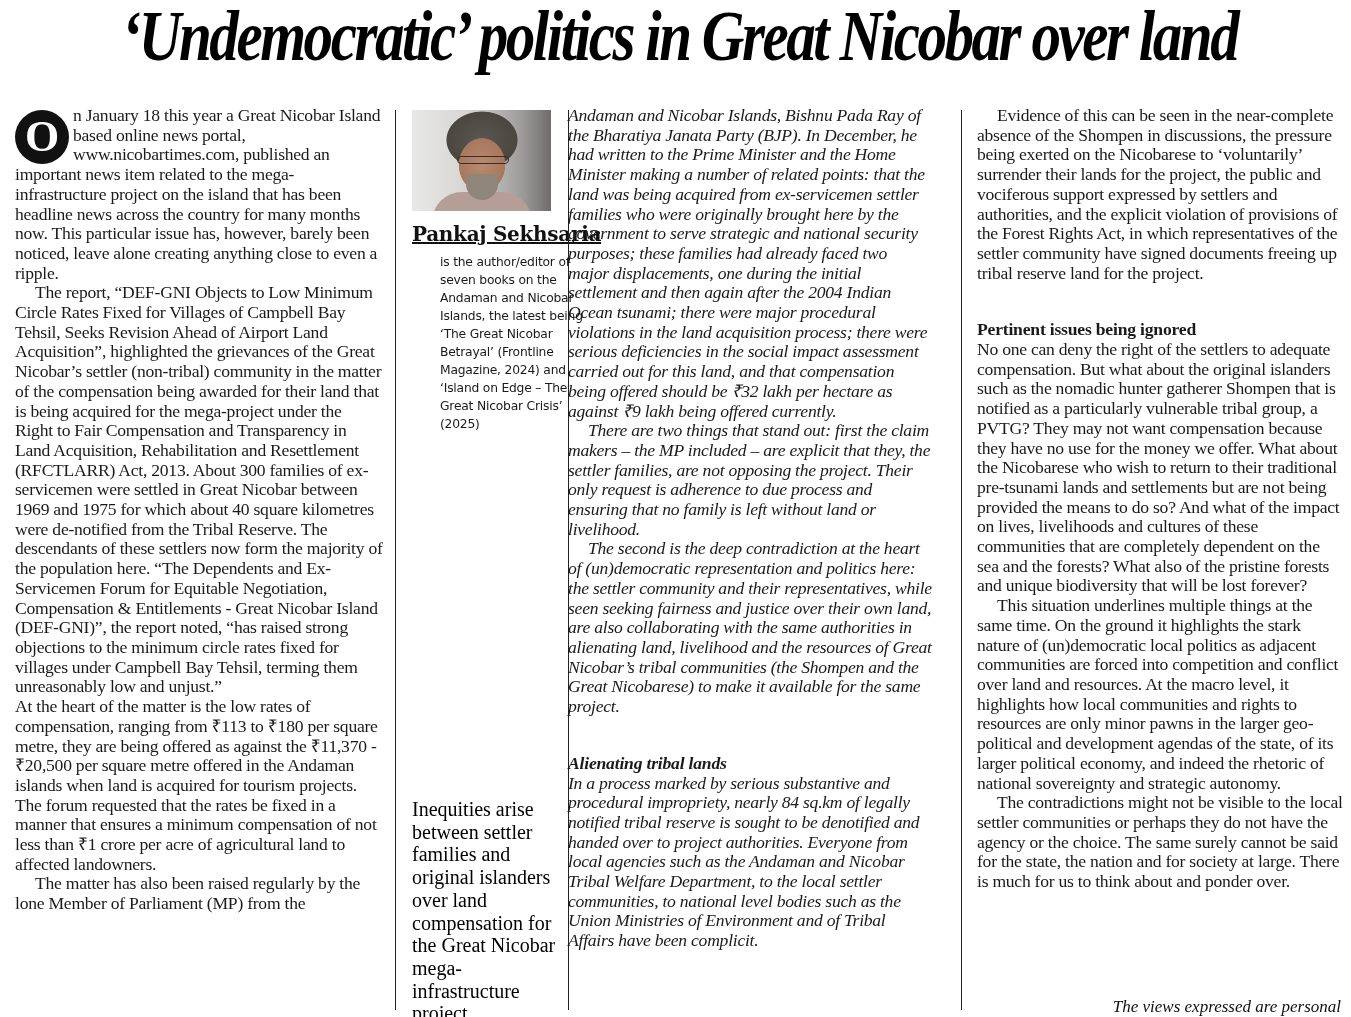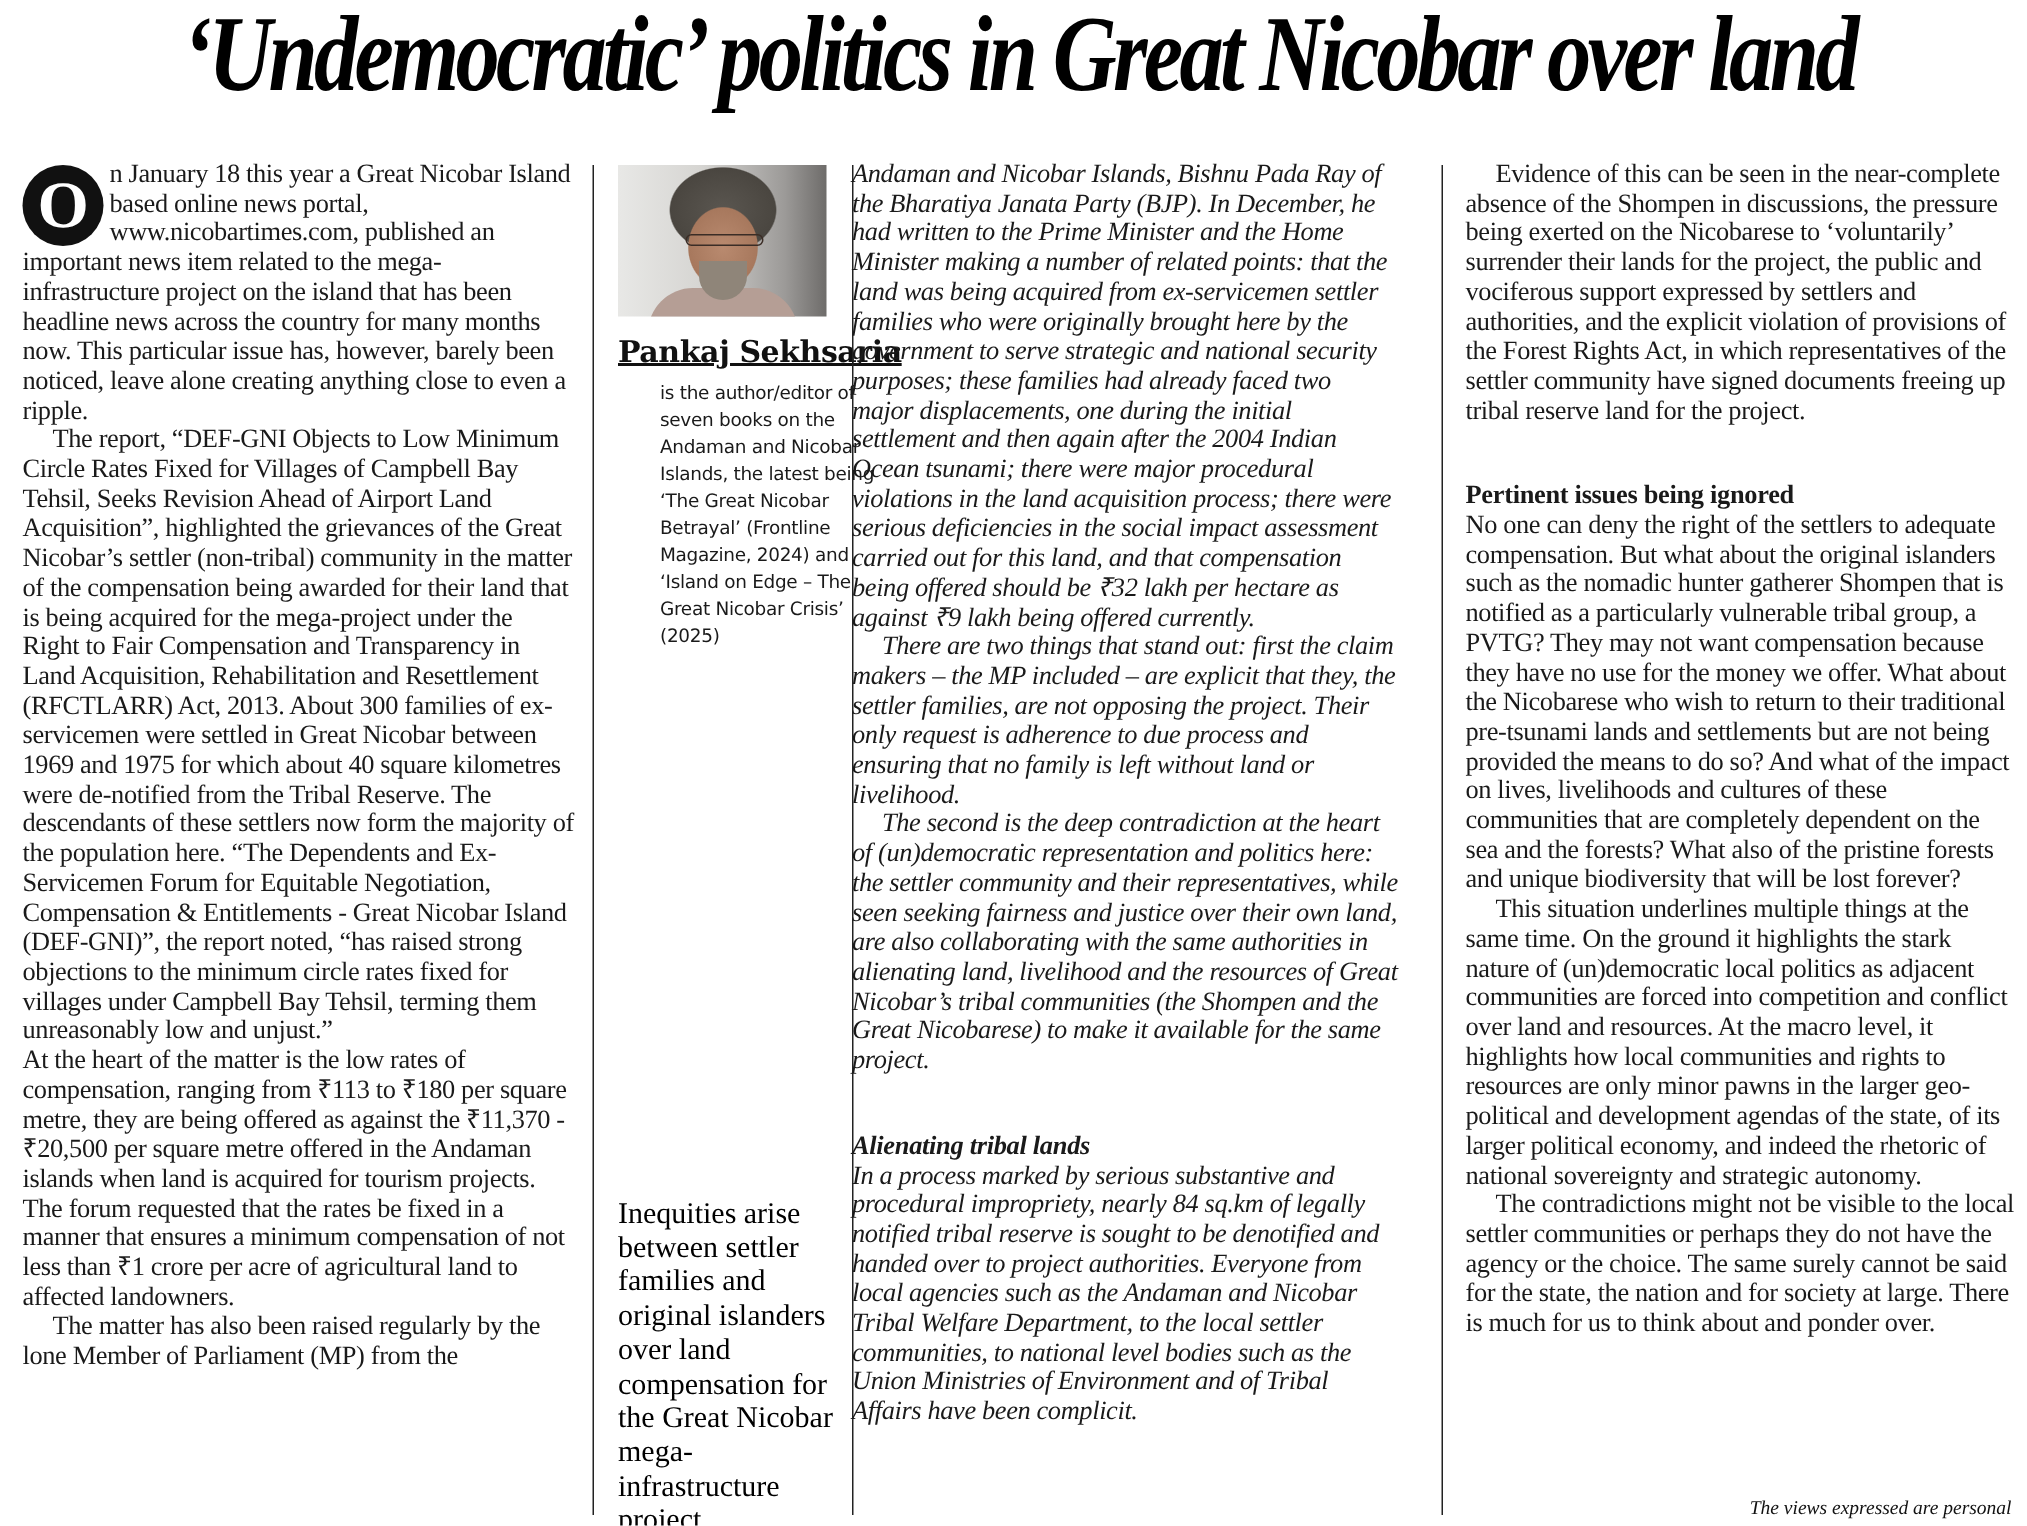--- a/index.html
+++ b/index.html
@@ -70,21 +70,21 @@
     font-family: "DejaVu Sans", sans-serif; font-size: 12.3px; line-height: 18px;
     color: #1a1a1a; letter-spacing: -0.2px; margin-left: 28px;
   }
   .pullquote {
     position: absolute; left: 412px; top: 782px; width: 150px;
     font-family: "Liberation Serif", serif; font-size: 20px; line-height: 22.7px;
     color: #000000; letter-spacing: 0; margin-top: 16px;
   }
   .footer-note {
     position: absolute; right: 10px; top: 997px;
-    font-family: "Liberation Serif", serif; font-style: italic; font-size: 13px; color: #111;
+    font-family: "Liberation Serif", serif; font-style: italic; font-size: 17px; color: #111;
   }
 </style>
 </head>
 <body>
 
 <h1 class="headline">‘Undemocratic’ politics in Great Nicobar over land</h1>
 
 <div class="col" id="col1">
   <span class="dropcap">O</span>
   <div>

